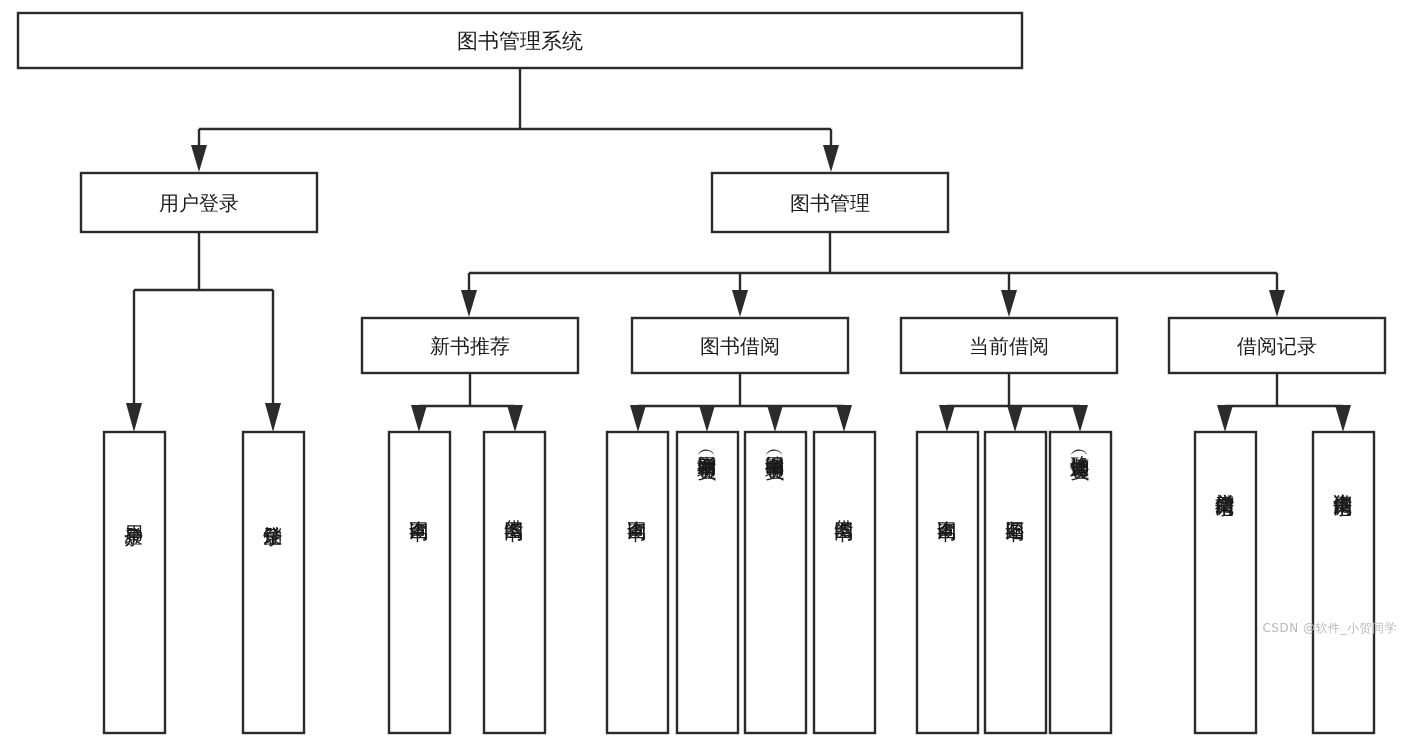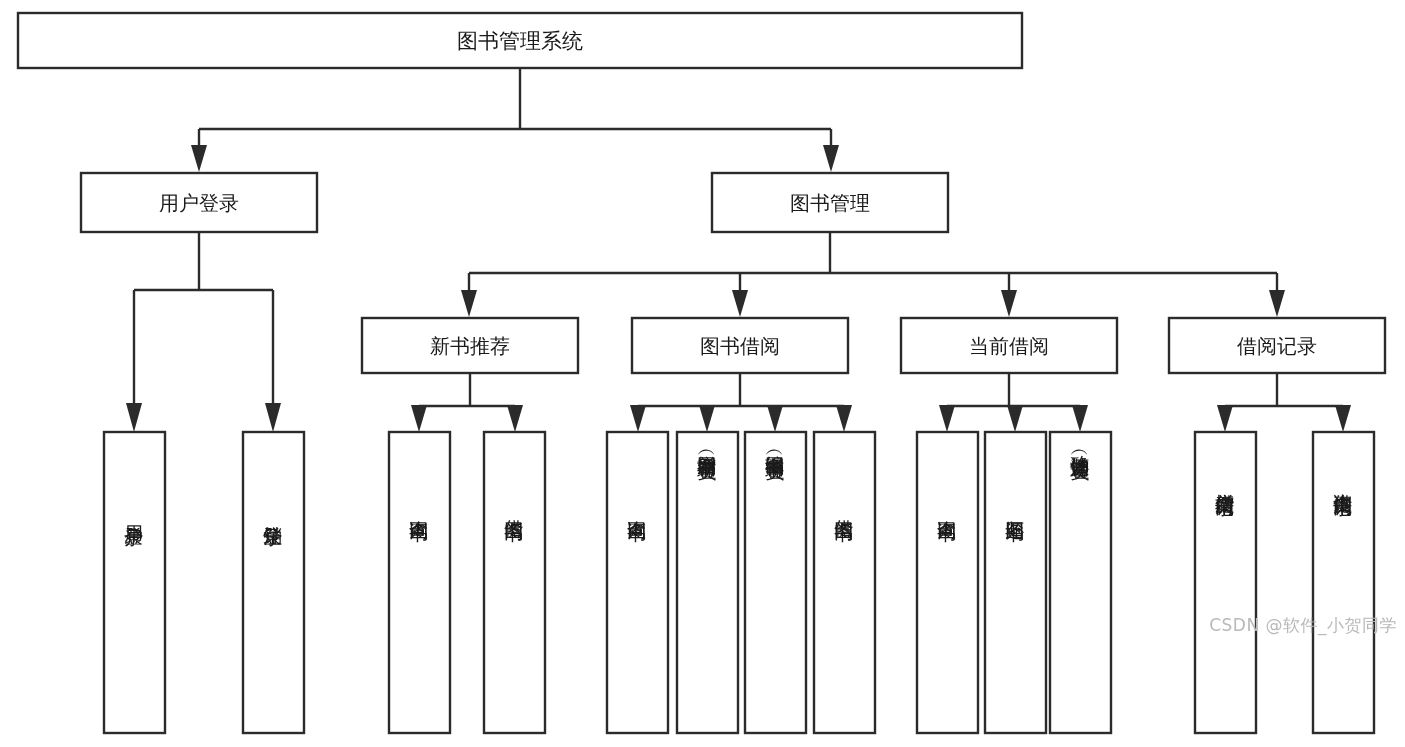--- a/index.html
+++ b/index.html
@@ -67,21 +67,21 @@
     writing-mode: vertical-rl;
     text-orientation: upright;
     letter-spacing: 1px;
     white-space: nowrap;
   }
   .watermark {
     position: absolute;
     right: 8px;
     bottom: 6px;
     font-family: "DejaVu Sans", "Liberation Sans", sans-serif;
-    font-size: 17px;
+    font-size: 12px;
     color: #b9b9b9;
     letter-spacing: 0.5px;
     user-select: none;
   }
 </style>
 </head>
 <body>
 
 <div id="diagram-root">
 

